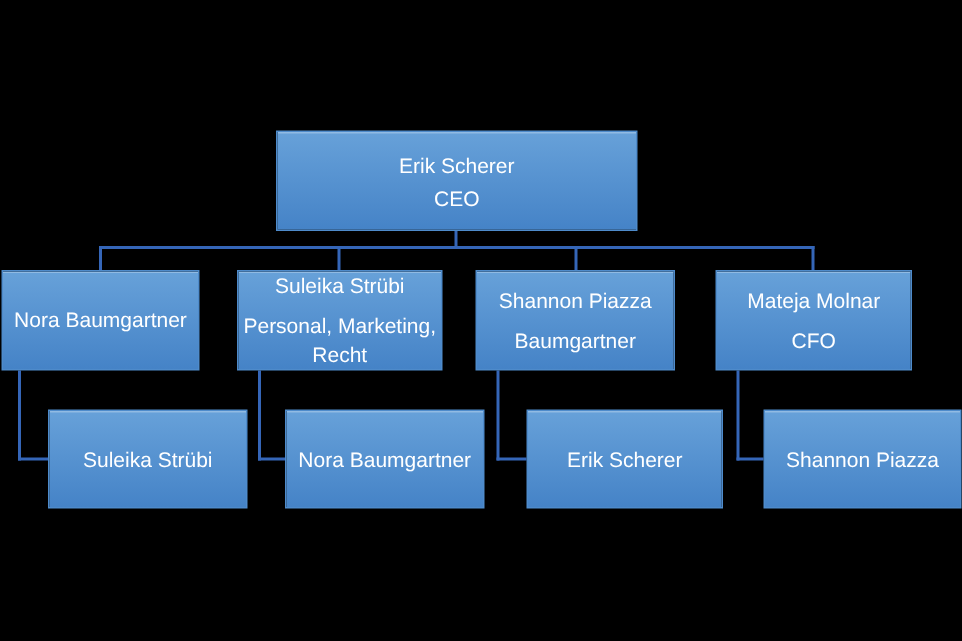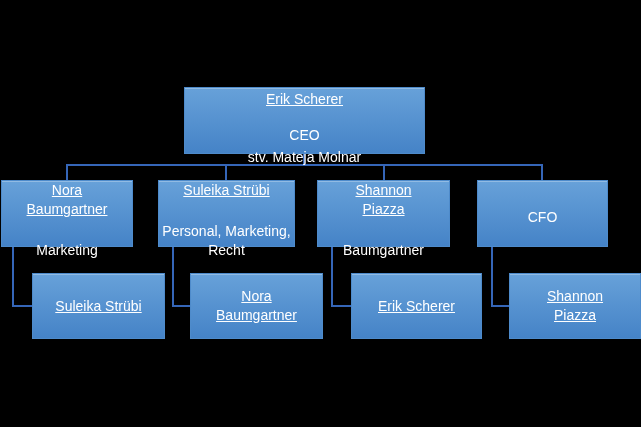--- a/index.html
+++ b/index.html
@@ -15,21 +15,21 @@
     box-sizing:border-box;
     background:linear-gradient(180deg,var(--node-top,#67a1d9) 0%,var(--node-bottom,#4583c7) 100%);
     border:1px solid var(--node-border,#4e8bcb);
     box-shadow:inset 0 1px 0 rgba(255,255,255,.28);
     color:var(--text,#fff);
     display:flex;flex-direction:column;justify-content:center;align-items:center;
     text-align:center;
     font-size:14px;line-height:19px;
     padding:2px;
   }
-  .node .name{margin:14px;text-decoration:underline;}
+  .node .name{margin:0;}
   .node .unit{margin-top:8px;}
   .lvl1{line-height:22px;}
   .line{position:absolute;background:var(--connector,#3566b8);}
 </style>
 </head>
 <body>
 
 <div class="stage">
 
   <div class="line" style="left:303px;top:154px;width:2px;height:12px"></div>
@@ -44,36 +44,35 @@
   <div class="line" style="left:172px;top:247px;width:2px;height:60px"></div>
   <div class="line" style="left:172px;top:305px;width:18px;height:2px"></div>
   <div class="line" style="left:331px;top:247px;width:2px;height:60px"></div>
   <div class="line" style="left:331px;top:305px;width:20px;height:2px"></div>
   <div class="line" style="left:491px;top:247px;width:2px;height:60px"></div>
   <div class="line" style="left:491px;top:305px;width:18px;height:2px"></div>
 
   <div class="node lvl1" style="left:184px;top:87px;width:241px;height:67px">
     <div class="name">Erik Scherer</div>
     <div>CEO</div>
-    <div>stv. Mateja Molnar</div>
   </div>
 
   <div class="node" style="left:1px;top:180px;width:132px;height:67px">
     <div class="name">Nora Baumgartner</div>
-    <div class="unit">Marketing</div>
   </div>
   <div class="node" style="left:158px;top:180px;width:137px;height:67px">
     <div class="name">Suleika Strübi</div>
     <div class="unit">Personal, Marketing, Recht</div>
   </div>
   <div class="node" style="left:317px;top:180px;width:133px;height:67px">
     <div class="name">Shannon Piazza</div>
     <div class="unit">Baumgartner</div>
   </div>
   <div class="node" style="left:477px;top:180px;width:131px;height:67px">
+    <div class="name">Mateja Molnar</div>
     <div class="unit">CFO</div>
   </div>
 
   <div class="node" style="left:32px;top:273px;width:133px;height:66px">
     <div class="name">Suleika Strübi</div>
   </div>
   <div class="node" style="left:190px;top:273px;width:133px;height:66px">
     <div class="name">Nora Baumgartner</div>
   </div>
   <div class="node" style="left:351px;top:273px;width:131px;height:66px">

